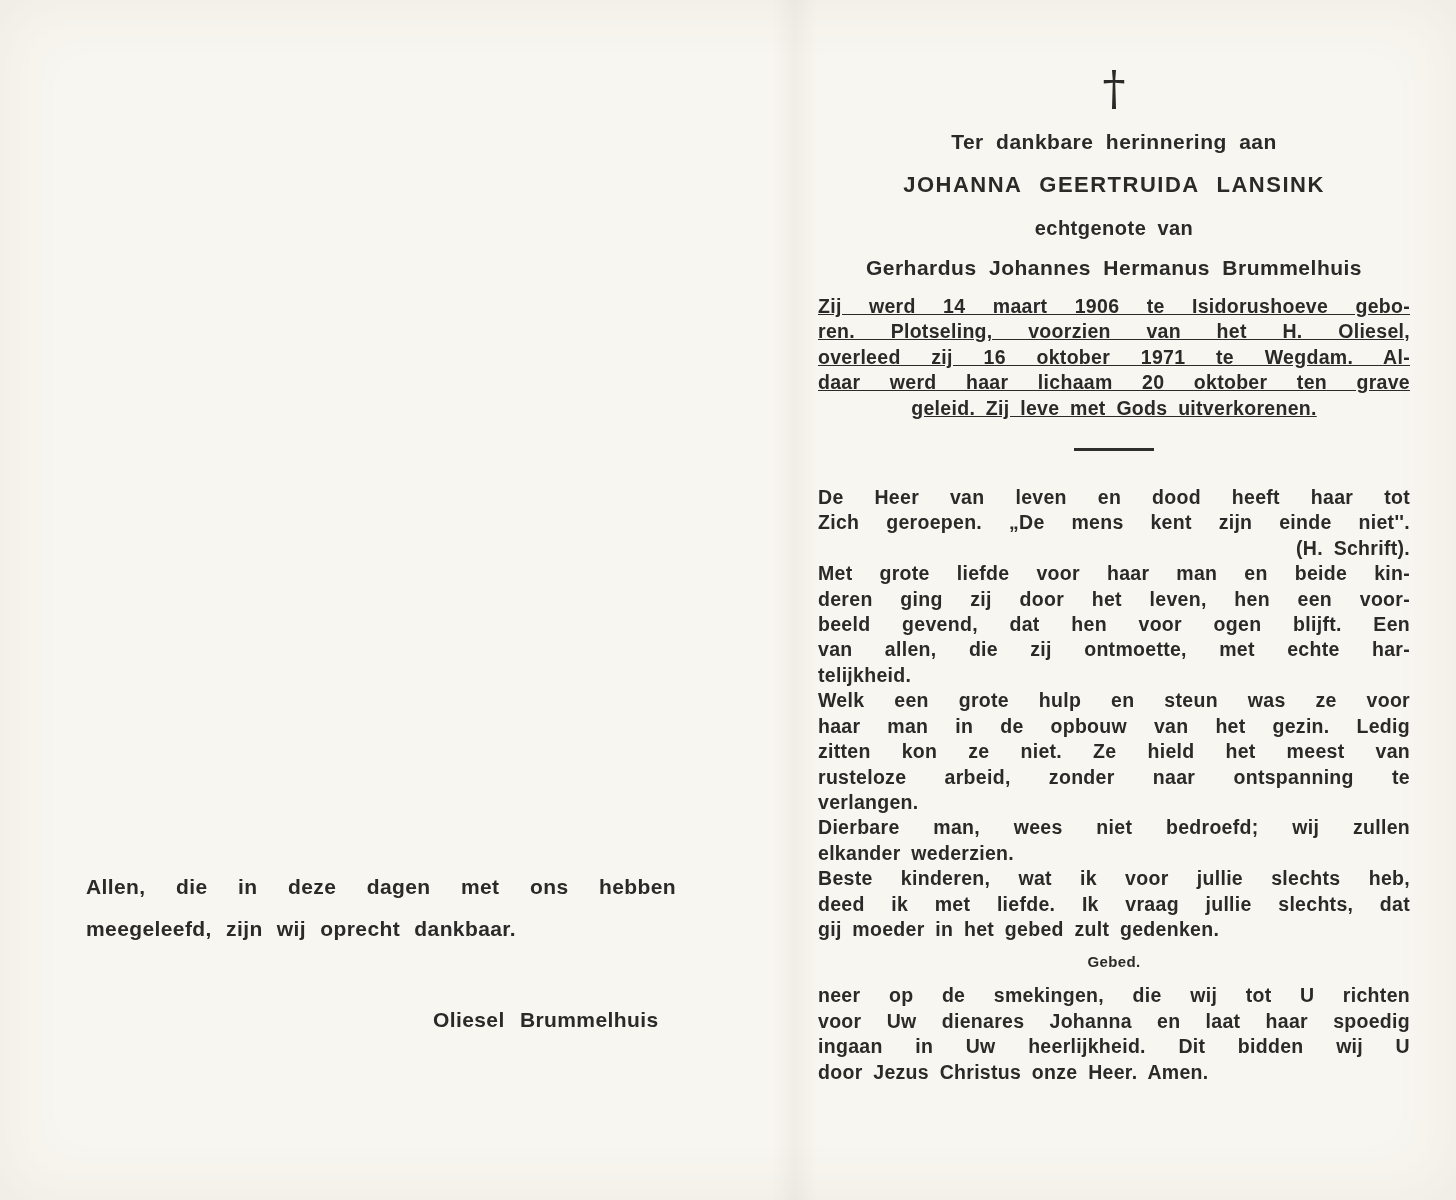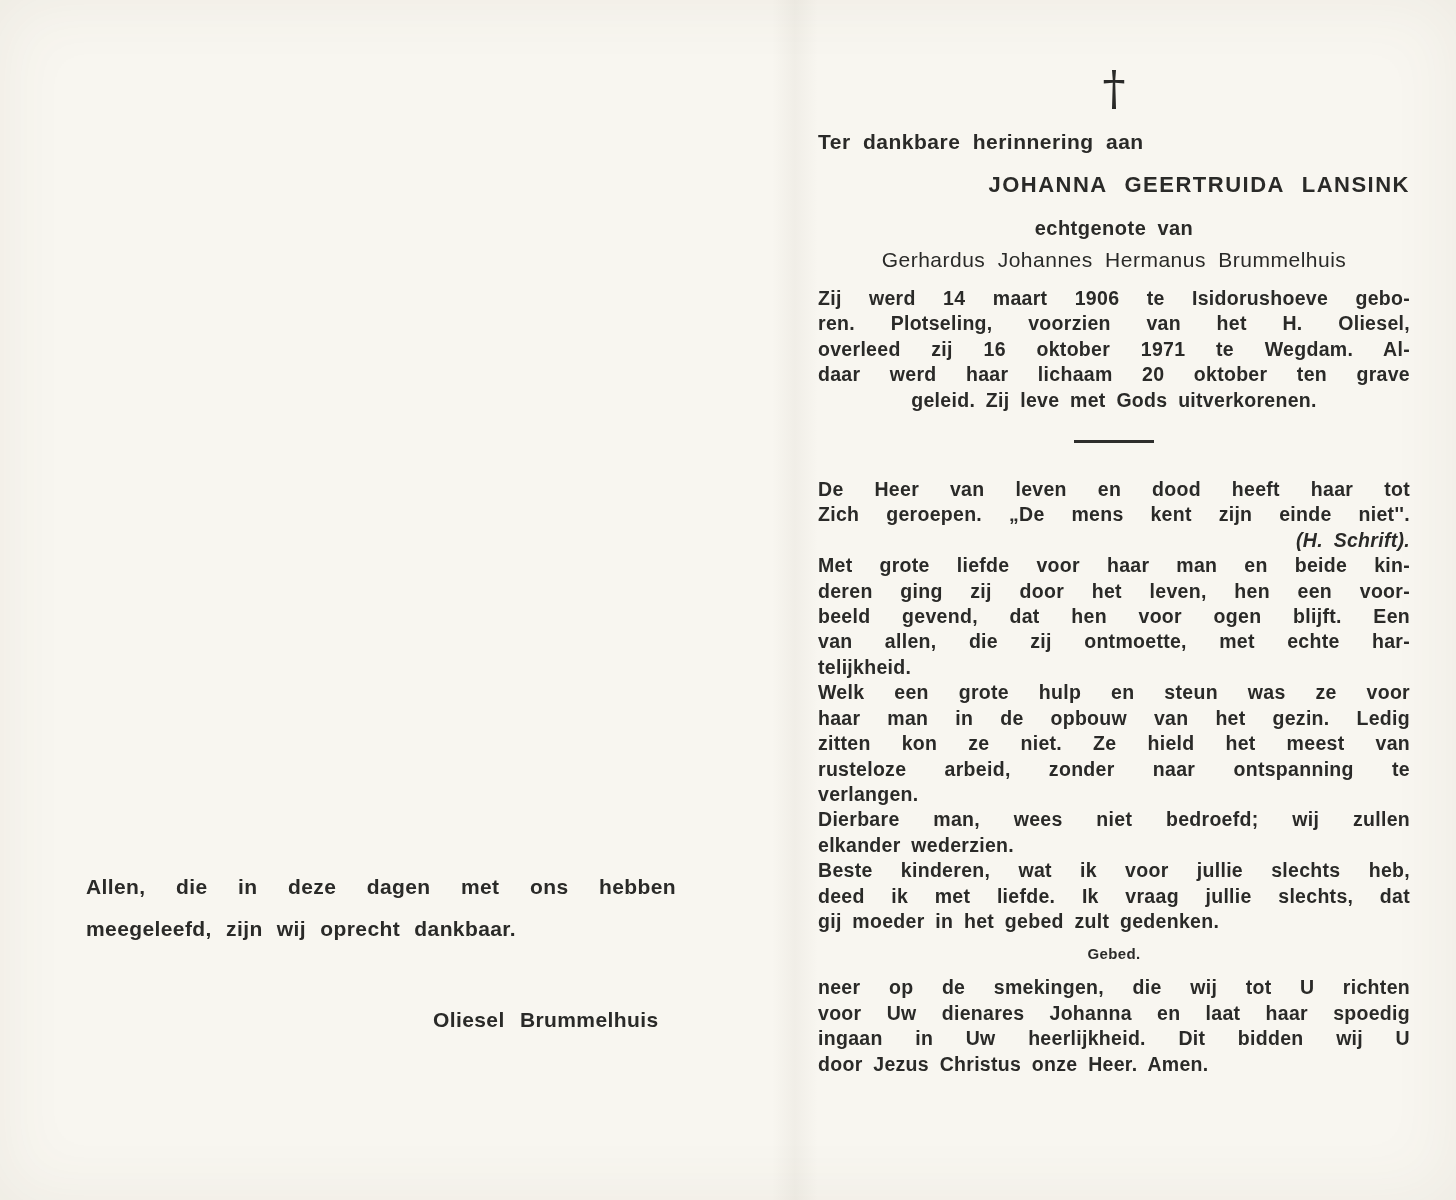--- a/index.html
+++ b/index.html
@@ -66,79 +66,79 @@
   .cross {
     text-align: center;
     font-size: 46px;
     line-height: 52px;
     height: 56px;
     font-weight: 400;
     font-family: "DejaVu Serif", serif;
   }
   .h-intro {
     margin-top: 12px;
-    text-align: left;
+    text-align: center;
     font-size: 21px;
     font-weight: 700;
     word-spacing: 6px;
     letter-spacing: 0.5px;
   }
   .h-name {
     margin-top: 18px;
-    text-align: right;
+    text-align: center;
     font-size: 22px;
     font-weight: 700;
     letter-spacing: 1.5px;
     word-spacing: 10px;
   }
   .h-relation {
     margin-top: 19px;
     text-align: center;
     font-size: 20px;
     font-weight: 700;
     word-spacing: 5px;
     letter-spacing: 0.5px;
   }
   .h-spouse {
-    margin-top: 8px;
-    text-align: center;
-    font-size: 21px;
-    font-weight: 400;
+    margin-top: 16px;
+    text-align: center;
+    font-size: 21px;
+    font-weight: 700;
     word-spacing: 6px;
     letter-spacing: 0.5px;
   }
   .text-block {
     font-size: 19.5px;
     font-weight: 700;
     line-height: 25.4px;
     word-spacing: 5px;
     letter-spacing: 0.3px;
   }
-  .vitals { margin-top: 14px; }
+  .vitals { margin-top: 14px; text-decoration: underline; }
   .divider {
     width: 80px;
     border: 0;
     border-top: 3px solid #2e2e2c;
     margin: 27px auto 0 auto;
   }
   .memorial { margin-top: 34px; }
   .prayer-heading {
     margin-top: 11px;
     text-align: center;
     font-size: 15px;
     font-weight: 700;
     word-spacing: 2px;
     letter-spacing: 0.4px;
   }
   .prayer { margin-top: 13px; }
   
   .line.a-j { text-align: justify; text-align-last: justify; }
   .line.a-l { text-align: left; }
   .line.a-c { text-align: center; text-align-last: center; }
-  .line.a-r { text-align: right; text-align-last: right; font-style: italic; }
+  .line.a-r { text-align: right; text-align-last: right; }
 </style>
 </head>
 <body>
 
 <div class="sheet">
 
   <div class="fold"></div>
 
   <div class="left-page">
     <div class="acknowledgement text-left">

